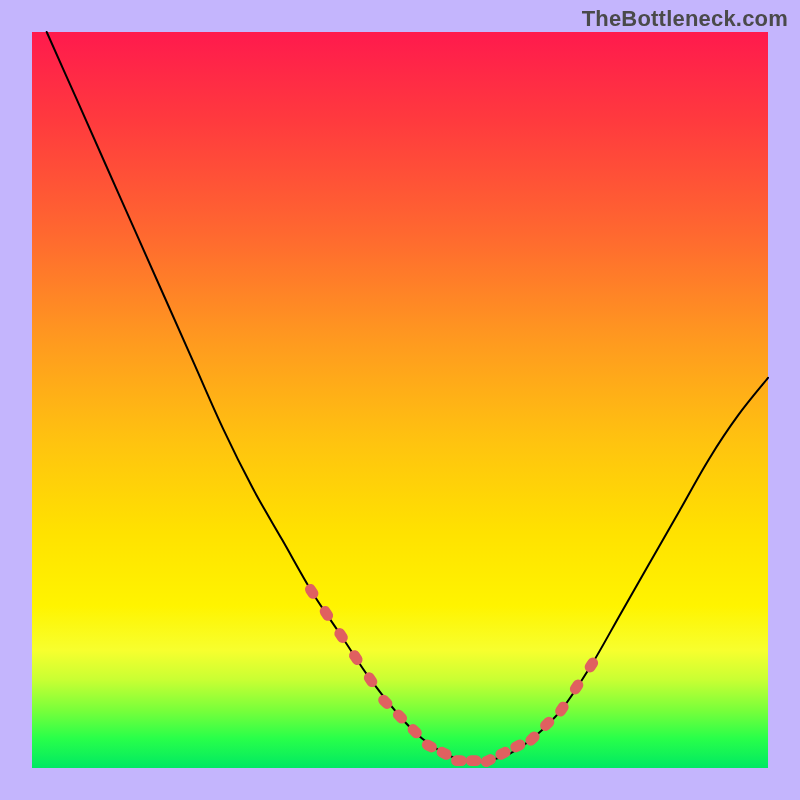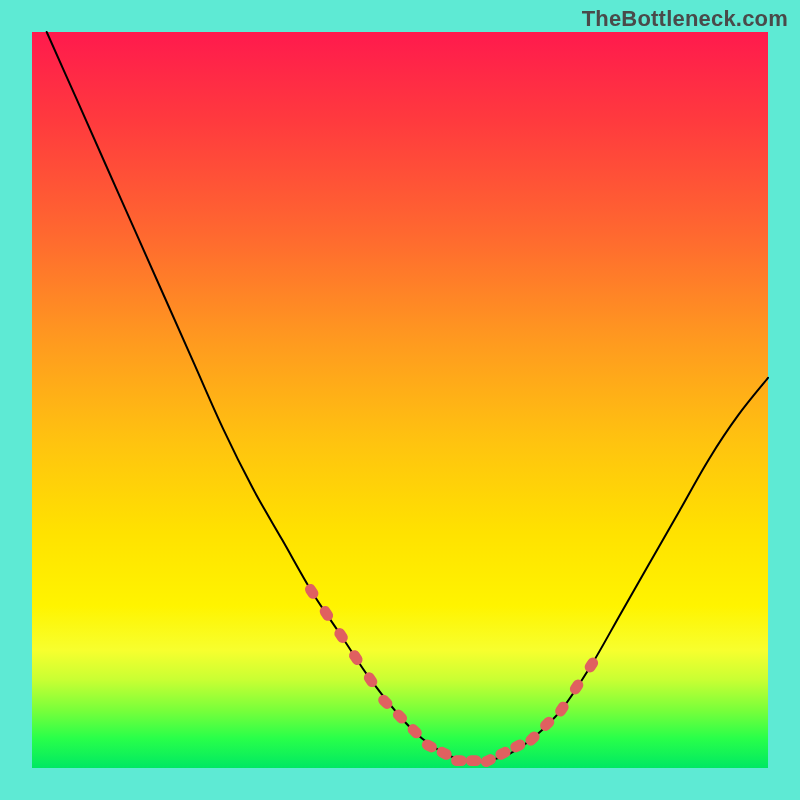--- a/index.html
+++ b/index.html
@@ -10,21 +10,21 @@
     background: #000;
     overflow: hidden;
     font-family: Arial, Helvetica, sans-serif;
   }
   .frame {
     position: absolute;
     left: 0;
     top: 0;
     width: 800px;
     height: 800px;
-    background: #5eead4;
+    background: #c4b5fd;
   }
   .plot-area {
     position: absolute;
     left: 32px;
     top: 32px;
     width: 736px;
     height: 736px;
     
     background: linear-gradient(
       to bottom,

